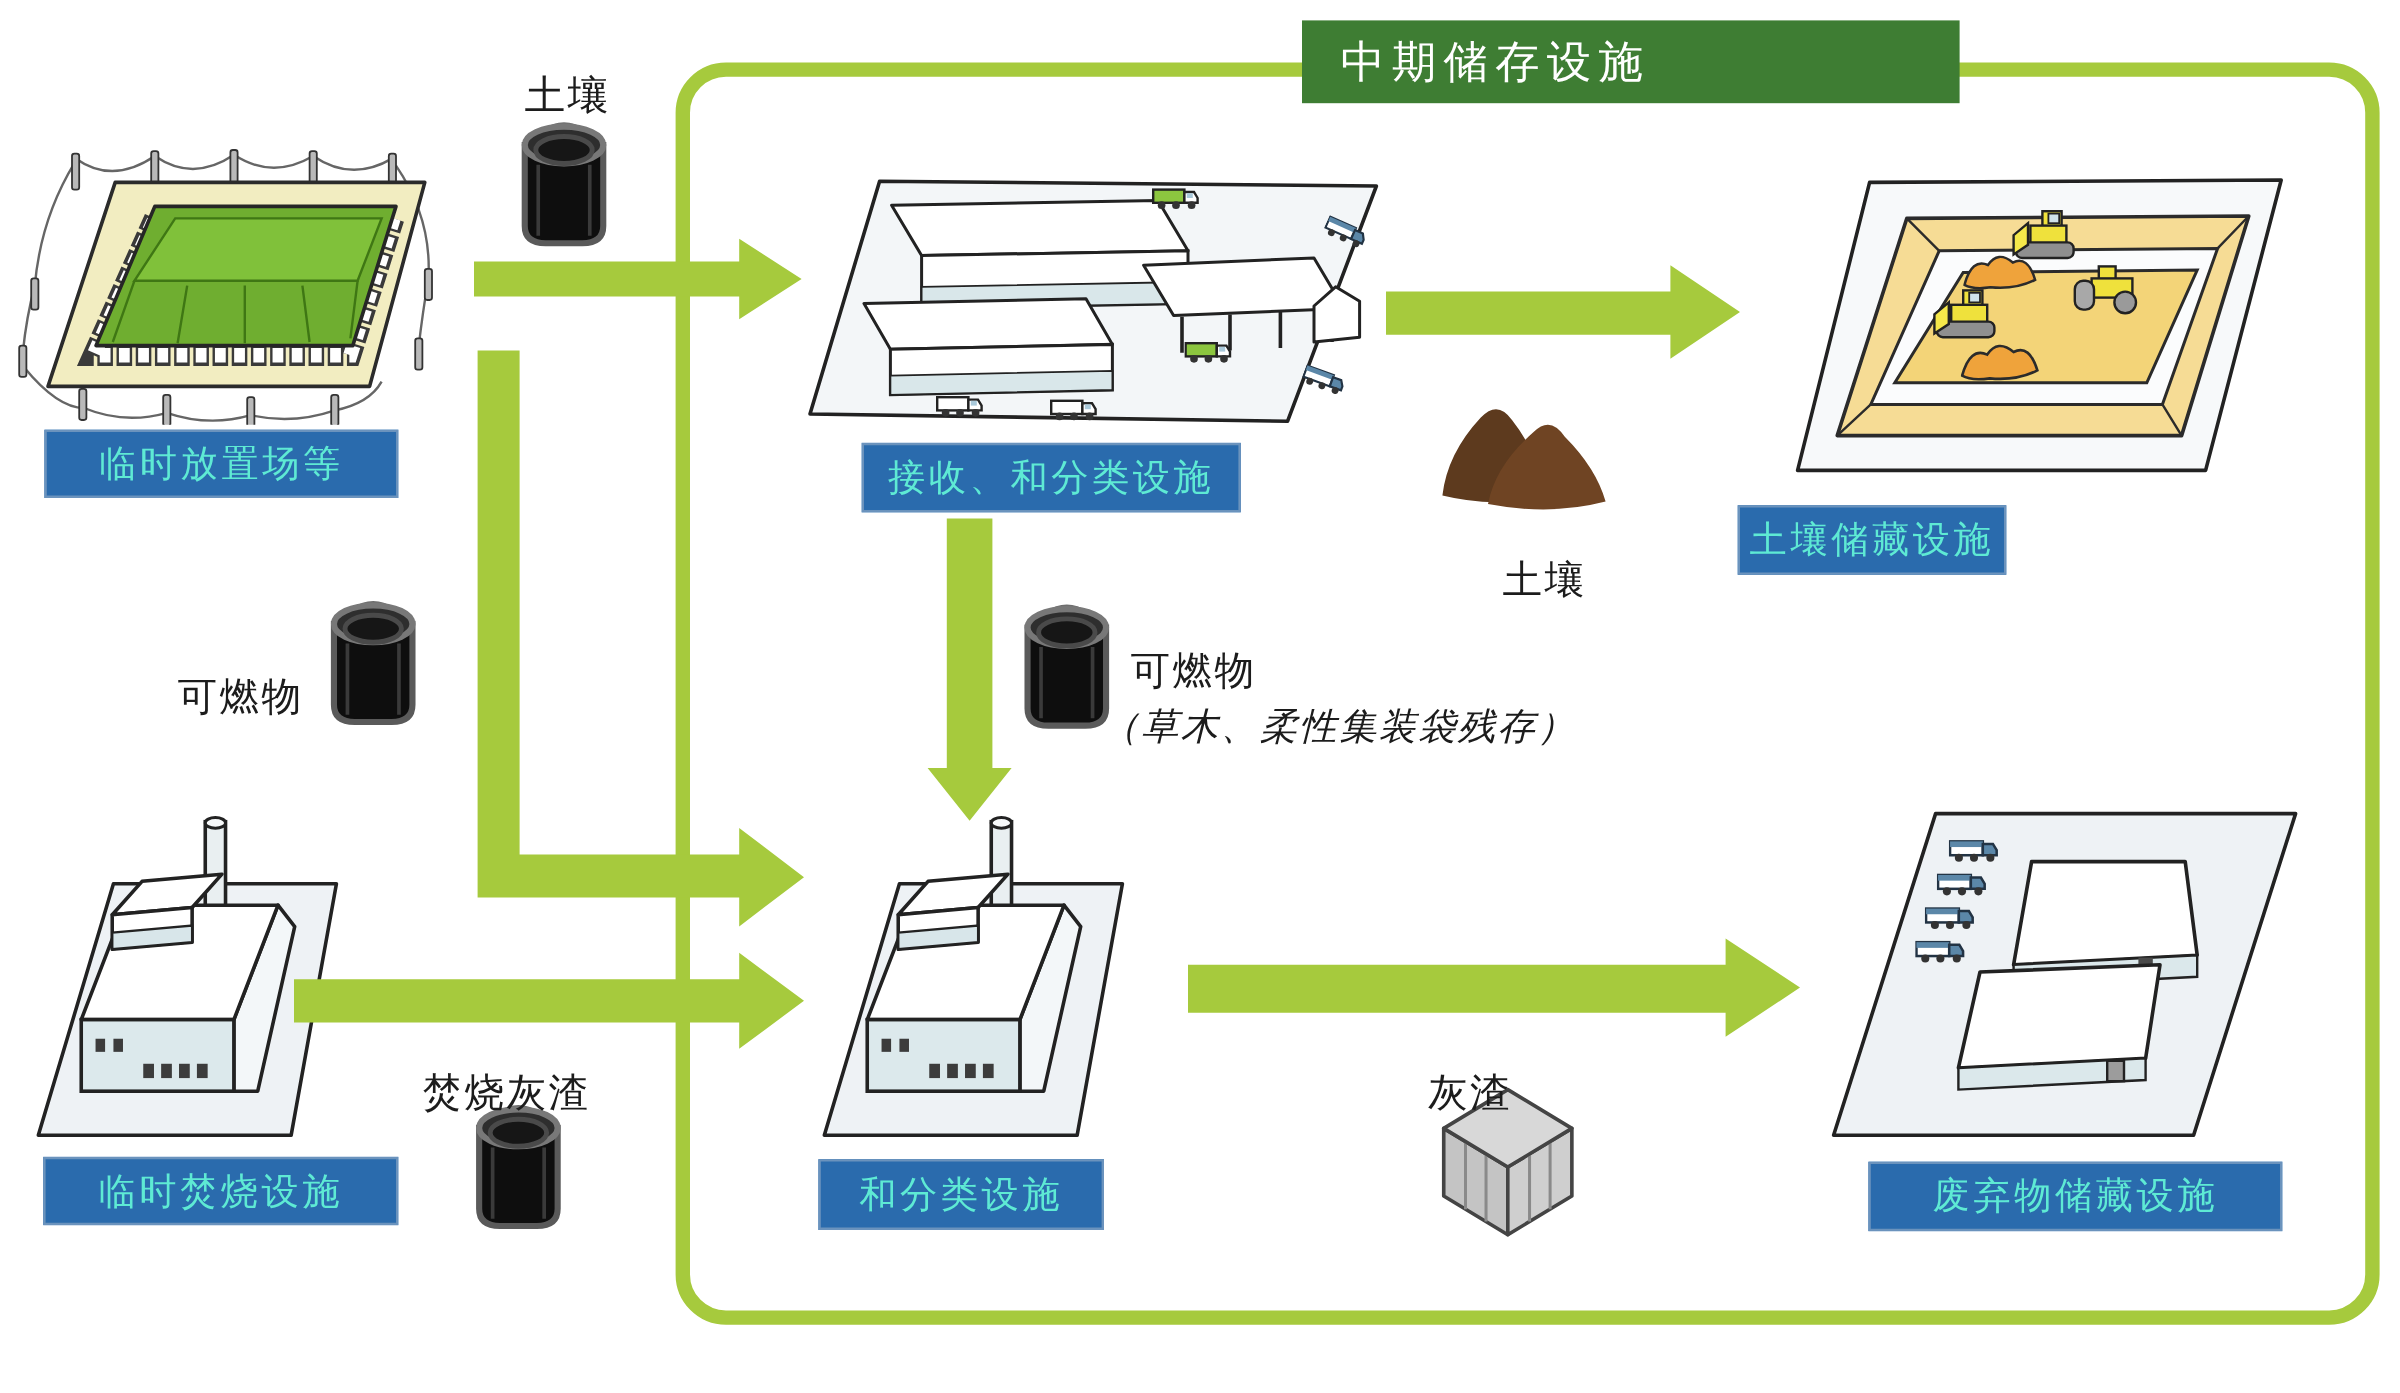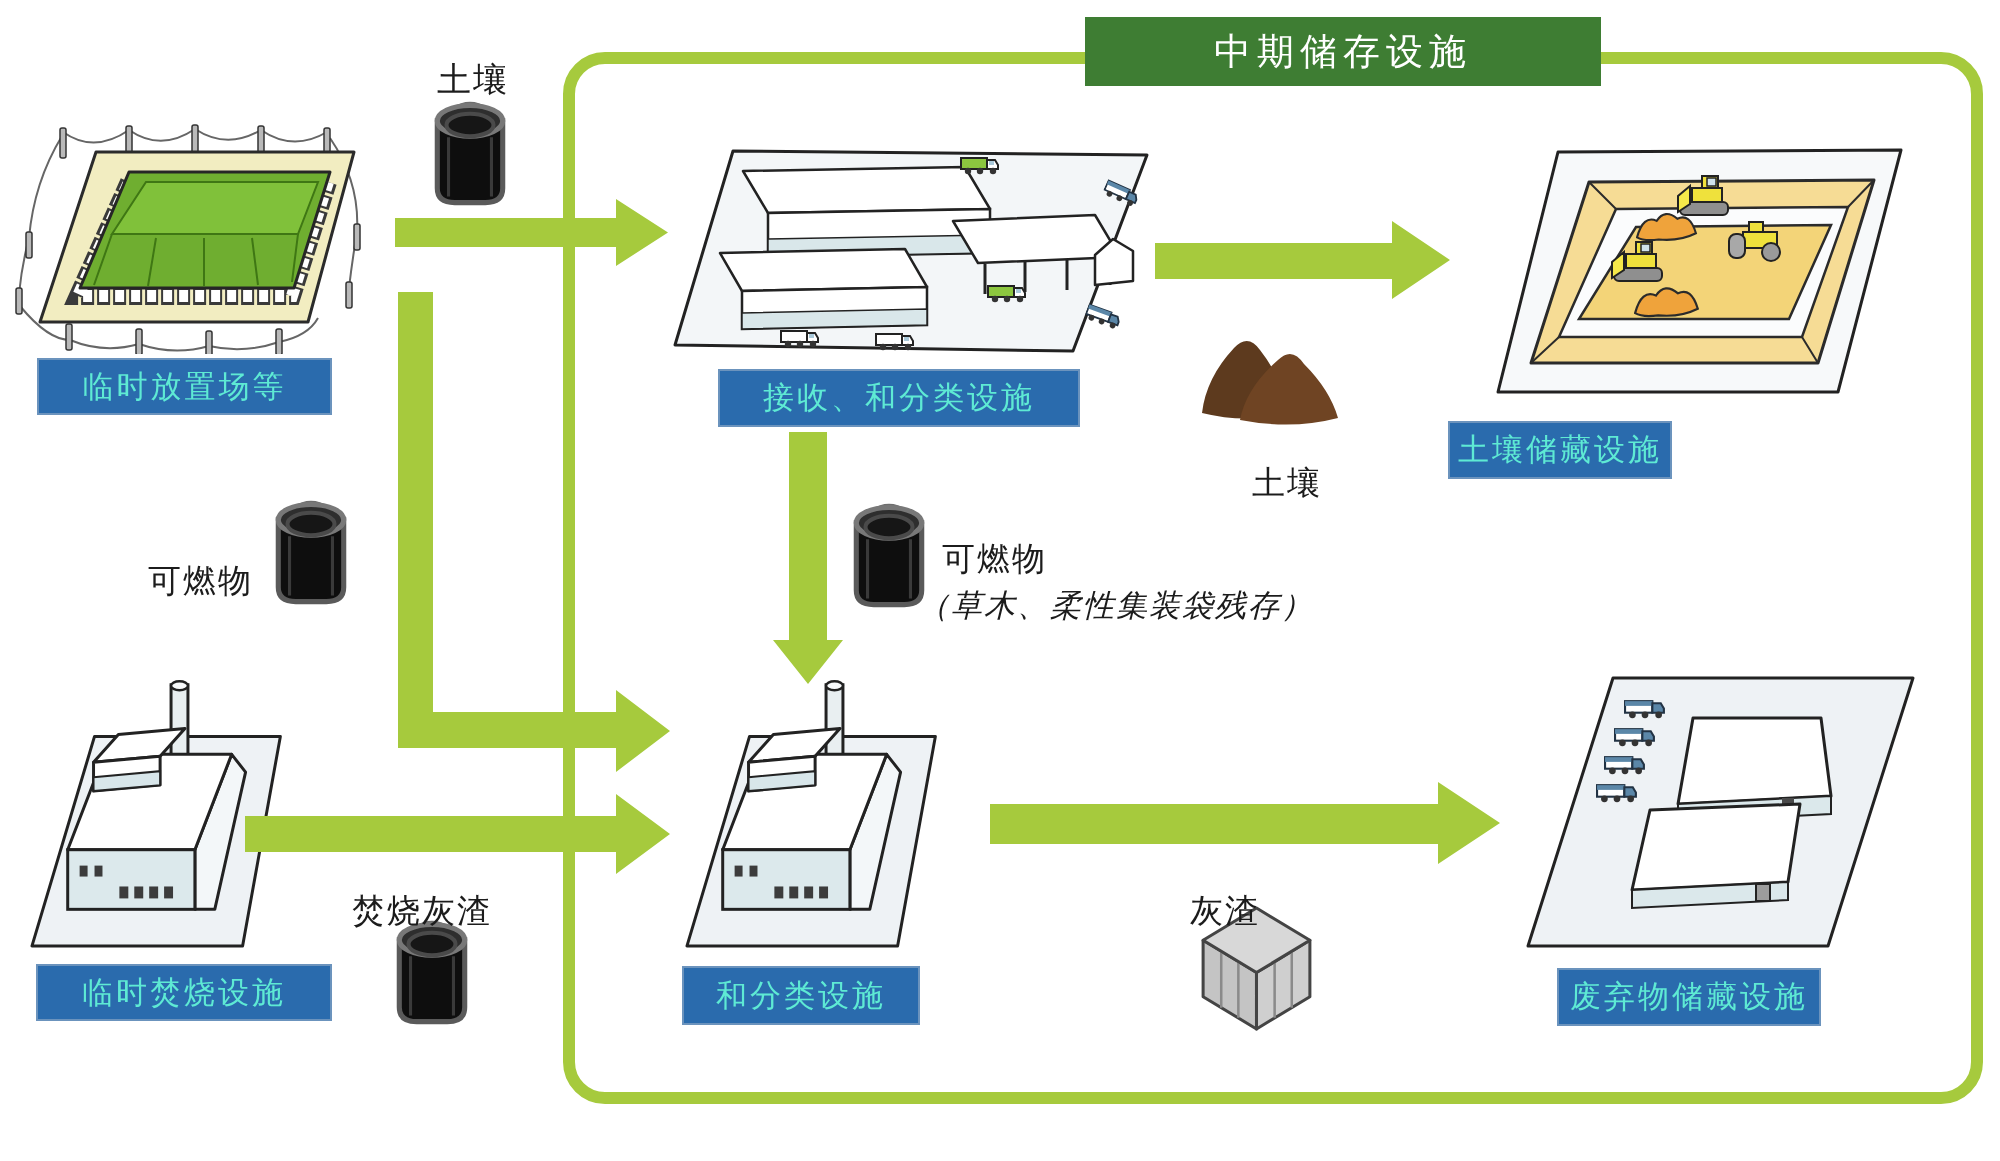--- a/index.html
+++ b/index.html
@@ -4,22 +4,22 @@
 <style>
   html,body{margin:0;padding:0;background:#fff;}
   .canvas{position:relative;width:2000px;height:1161px;background:#ffffff;overflow:hidden;
           font-family:"Liberation Sans","DejaVu Sans",sans-serif;}
   .abs{position:absolute;}
   svg{display:block;}
   .blue-label{position:absolute;background:#2a6bad;color:#5eead4;display:flex;align-items:center;
               justify-content:center;font-size:31px;letter-spacing:3px;white-space:nowrap;
               box-shadow:0 0 0 2px #6b93bd inset;}
   .banner{position:absolute;left:1085px;top:17px;width:516px;height:69px;background:#3e7d33;
-          color:#ffffff;display:flex;align-items:center;justify-content:center;font-size:37px;
-          letter-spacing:6px;}
+          color:#ffffff;display:flex;align-items:center;justify-content:flex-start;font-size:37px;
+          letter-spacing:6px;padding-left:32px;}
   .flow-text{position:absolute;color:#1c1c1c;font-size:33px;letter-spacing:2px;white-space:nowrap;margin-top:31px;}
   .flow-text.small{font-size:31px;font-style:italic;}
 </style>
 </head>
 <body>
 
 <div class="canvas">
 
   <svg width="0" height="0" style="position:absolute" aria-hidden="true">
     <defs>
@@ -219,33 +219,33 @@
     <polygon points="57,8 110,40 57,72 4,40" fill="#d8d8d8" stroke="#444" stroke-width="3" stroke-linejoin="round"></polygon>
   </svg>
 
   <div class="banner">
     <span>中期储存设施</span>
   </div>
 
   <div class="blue-label" style="left:37px;top:358px;width:295px;height:57px">
     <span>临时放置场等</span>
   </div>
-  <div class="blue-label" style="left:718px;top:369px;width:362px;height:58px">
+  <div class="blue-label" style="left:718px;top:369px;width:316px;height:58px">
     <span>接收、和分类设施</span>
   </div>
   <div class="blue-label" style="left:1448px;top:421px;width:224px;height:58px">
     <span>土壤储藏设施</span>
   </div>
   <div class="blue-label" style="left:36px;top:964px;width:296px;height:57px">
     <span>临时焚烧设施</span>
   </div>
   <div class="blue-label" style="left:682px;top:966px;width:238px;height:59px">
     <span>和分类设施</span>
   </div>
-  <div class="blue-label" style="left:1557px;top:968px;width:264px;height:58px">
+  <div class="blue-label" style="left:1557px;top:968px;width:345px;height:58px">
     <span>废弃物储藏设施</span>
   </div>
 
   <div class="flow-text" style="left:437px;top:26px;font-size:34px">土壤</div>
   <div class="flow-text" style="left:148px;top:528px">可燃物</div>
   <div class="flow-text" style="left:942px;top:506px">可燃物</div>
   <div class="flow-text small" style="left:918px;top:554px">（草木、柔性集装袋残存）</div>
   <div class="flow-text" style="left:352px;top:858px">焚烧灰渣</div>
   <div class="flow-text" style="left:1252px;top:430px">土壤</div>
   <div class="flow-text" style="left:1190px;top:858px">灰渣</div>

